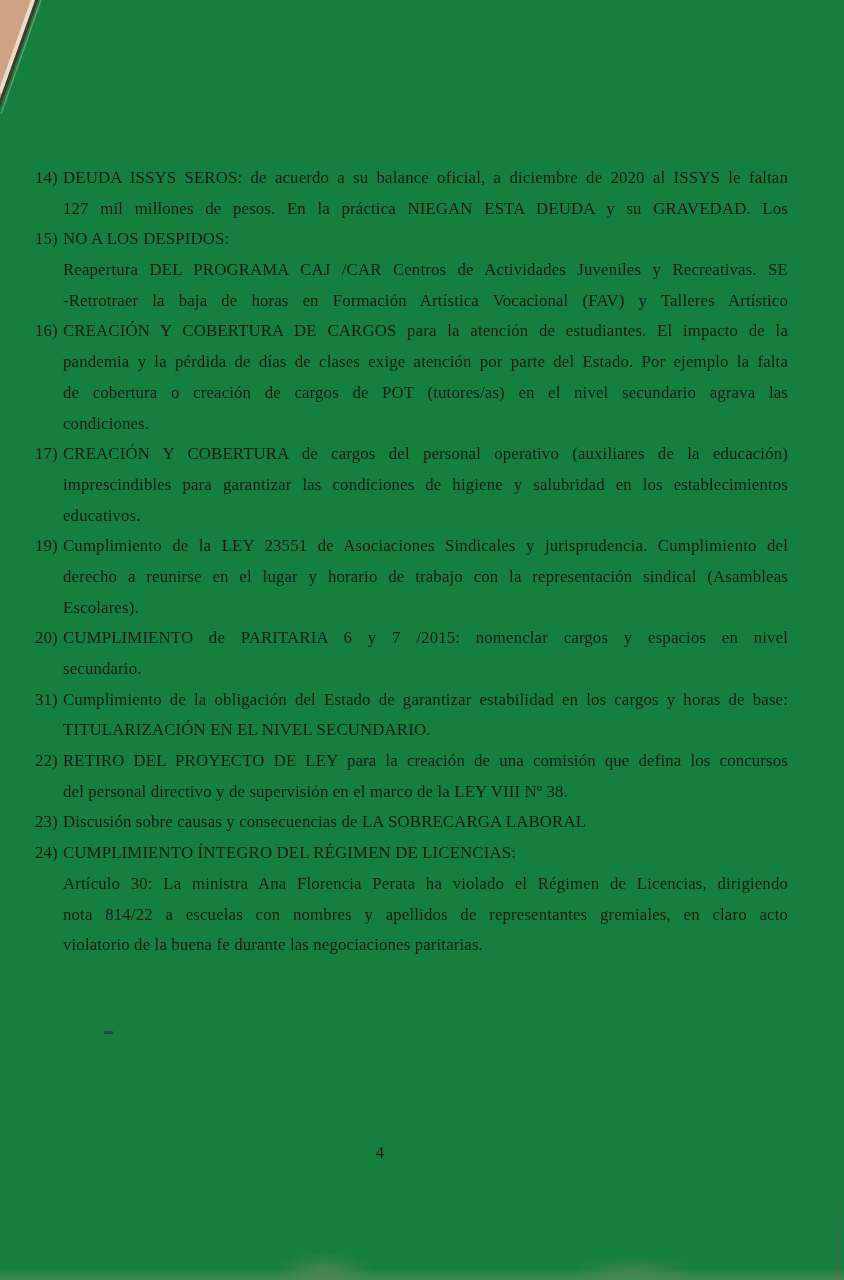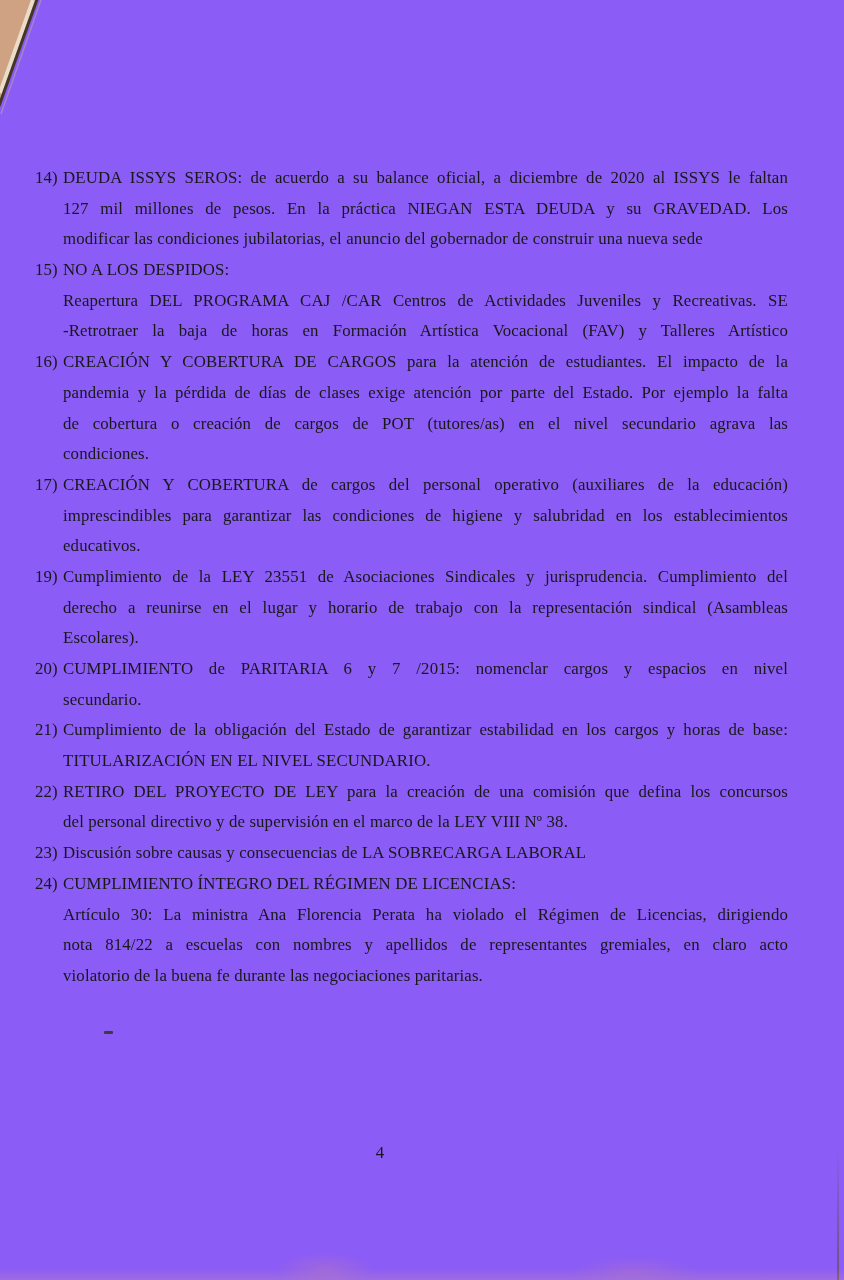--- a/index.html
+++ b/index.html
@@ -4,21 +4,21 @@
 <style>
   html, body {
     margin: 0;
     padding: 0;
     background: #ffffff;
   }
   #page {
     position: relative;
     width: 844px;
     height: 1280px;
-    background: #8b5cf6;
+    background: #15803d;
     overflow: hidden;
     font-family: "Liberation Serif", "DejaVu Serif", serif;
     color: #181818;
   }
   
   #fold {
     position: absolute;
     left: 0;
     top: 0;
     pointer-events: none;
@@ -104,37 +104,36 @@
   <svg id="fold" width="70" height="130" viewBox="0 0 70 130">
     <polygon points="0,0 37,0 0,104" fill="#cfa283"></polygon>
     <line x1="33" y1="0" x2="0" y2="93" stroke="#e9dcc8" stroke-width="4"></line>
     <line x1="37.5" y1="-2" x2="-1" y2="106" stroke="#453527" stroke-width="3"></line>
     <line x1="41" y1="0" x2="1" y2="114" stroke="#b9ab9d" stroke-width="1.4" opacity="0.55"></line>
   </svg>
 
   <div id="doc-content">
       <div class="line justify"><span class="num">14)</span>DEUDA ISSYS SEROS: de acuerdo a su balance oficial, a diciembre de 2020 al ISSYS le faltan</div>
       <div class="line justify">127 mil millones de pesos. En la práctica NIEGAN ESTA DEUDA y su GRAVEDAD. Los</div>
-      <div class="line">modificar las condiciones jubilatorias, el anuncio del gobernador de construir una nueva sede</div>
       <div class="line"><span class="num">15)</span>NO A LOS DESPIDOS:</div>
       <div class="line justify">Reapertura DEL PROGRAMA CAJ /CAR Centros de Actividades Juveniles y Recreativas.  SE</div>
       <div class="line justify">-Retrotraer la baja de horas en Formación Artística Vocacional (FAV) y Talleres Artístico</div>
       <div class="line justify"><span class="num">16)</span>CREACIÓN Y COBERTURA DE CARGOS para la atención de estudiantes. El impacto de la</div>
       <div class="line justify">pandemia y la pérdida de días de clases exige atención  por parte del Estado. Por ejemplo la falta</div>
       <div class="line justify">de cobertura o creación de cargos de POT (tutores/as) en el nivel secundario agrava las</div>
       <div class="line">condiciones.</div>
       <div class="line justify"><span class="num">17)</span>CREACIÓN Y COBERTURA de cargos del personal operativo (auxiliares de la educación)</div>
       <div class="line justify">imprescindibles para garantizar las condiciones de higiene y salubridad en los establecimientos</div>
       <div class="line">educativos.</div>
       <div class="line justify"><span class="num">19)</span>Cumplimiento de la LEY 23551 de Asociaciones Sindicales y jurisprudencia. Cumplimiento del</div>
       <div class="line justify">derecho a reunirse en el lugar y horario de trabajo con la representación sindical (Asambleas</div>
       <div class="line">Escolares).</div>
       <div class="line justify"><span class="num">20)</span>CUMPLIMIENTO de PARITARIA 6 y 7 /2015: nomenclar cargos y espacios en nivel</div>
       <div class="line">secundario.</div>
-      <div class="line justify"><span class="num">21)</span>Cumplimiento de la obligación del Estado de garantizar estabilidad en los cargos y horas de base:</div>
+      <div class="line justify"><span class="num">31)</span>Cumplimiento de la obligación del Estado de garantizar estabilidad en los cargos y horas de base:</div>
       <div class="line">TITULARIZACIÓN EN EL NIVEL SECUNDARIO.</div>
       <div class="line justify"><span class="num">22)</span>RETIRO DEL PROYECTO DE LEY para la creación de una comisión que defina los concursos</div>
       <div class="line">del personal directivo y de supervisión en el marco de la LEY VIII Nº 38.</div>
       <div class="line"><span class="num">23)</span>Discusión sobre causas y consecuencias de LA SOBRECARGA LABORAL</div>
       <div class="line"><span class="num">24)</span>CUMPLIMIENTO ÍNTEGRO DEL RÉGIMEN DE LICENCIAS:</div>
       <div class="line justify">Artículo 30: La ministra Ana Florencia Perata ha violado el Régimen de Licencias, dirigiendo</div>
       <div class="line justify">nota 814/22 a escuelas con nombres y apellidos de representantes gremiales, en claro acto</div>
       <div class="line">violatorio de la buena fe durante las negociaciones paritarias.</div>
     </div>
 

